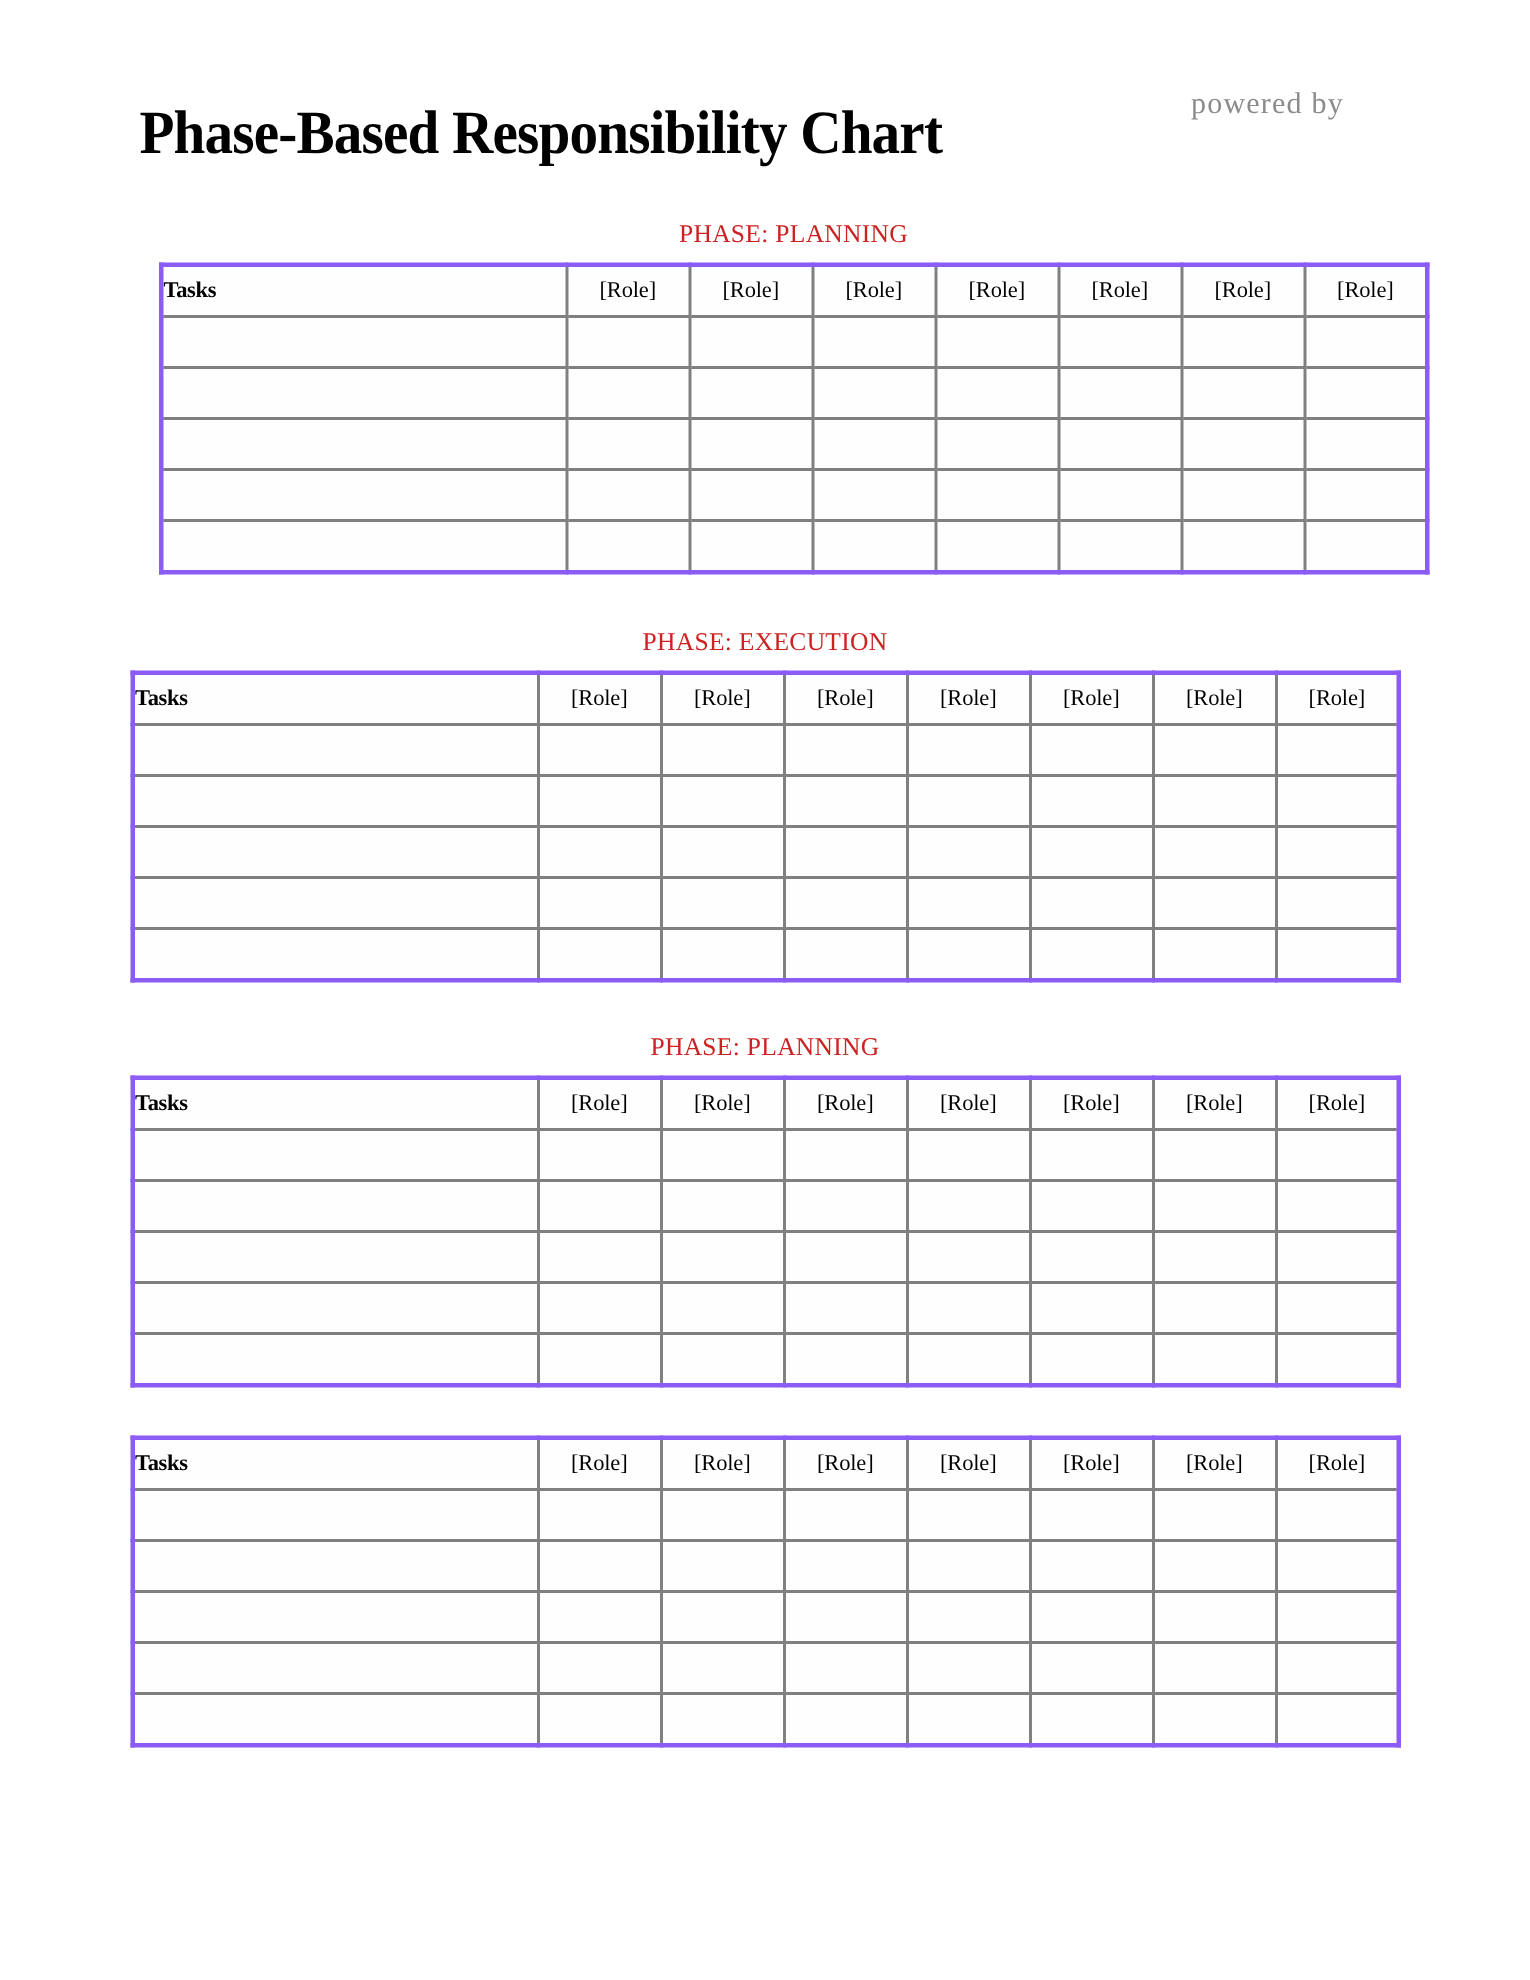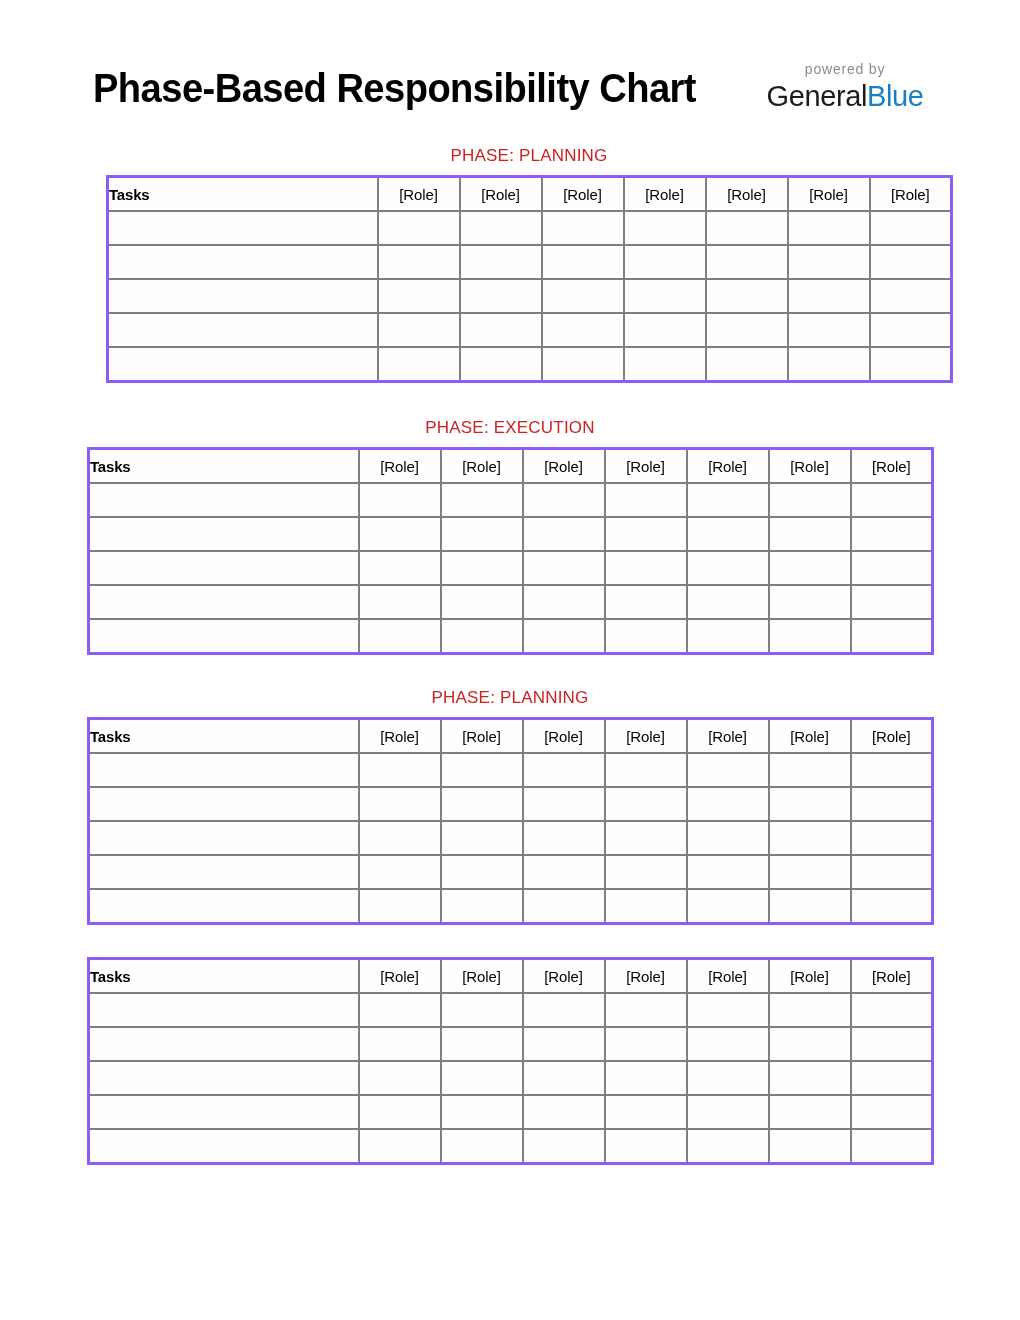--- a/index.html
+++ b/index.html
@@ -14,20 +14,21 @@
     color: #000000;
     overflow: hidden;
     position: relative;
   }
 
   .page {
     width: 1020px;
     height: 1153px;
     position: relative;
     box-sizing: border-box;
+    font-family: Liberation Serif, serif;
   }
 
   
   .header {
     position: absolute;
     left: 0;
     top: 0;
     width: 1020px;
     height: 135px;
   }
@@ -45,21 +46,21 @@
     color: #000000;
   }
   .brand {
     position: absolute;
     right: 80px;
     top: 60px;
     width: 190px;
     text-align: center;
   }
   .brand-powered {
-    font-size: 14px;
+    font-size: 20px;
     color: #8b8b8b;
     letter-spacing: 0.8px;
     line-height: 18px;
     font-weight: normal;
     text-align: center;
   }
   .brand-name {
     font-size: 29px;
     line-height: 34px;
     letter-spacing: -0.4px;
@@ -122,23 +123,20 @@
 </head>
 <body>
 
 <div class="page">
 
   <div class="header">
     <div class="doc-title">Phase-Based Responsibility Chart</div>
 
     <div class="brand">
       <div class="brand-powered">powered by</div>
-      <div class="brand-name">
-        <span class="brand-general">General</span><span class="brand-blue">Blue</span>
-      </div>
     </div>
   </div>
 
   <div id="sections-host">
       <div class="section" style="top: 145px; margin-left: 19px;">
         <div class="phase-title">PHASE: PLANNING</div>
         <table class="raci">
           <colgroup>
             <col class="c-tasks">
             <col class="c-role">

